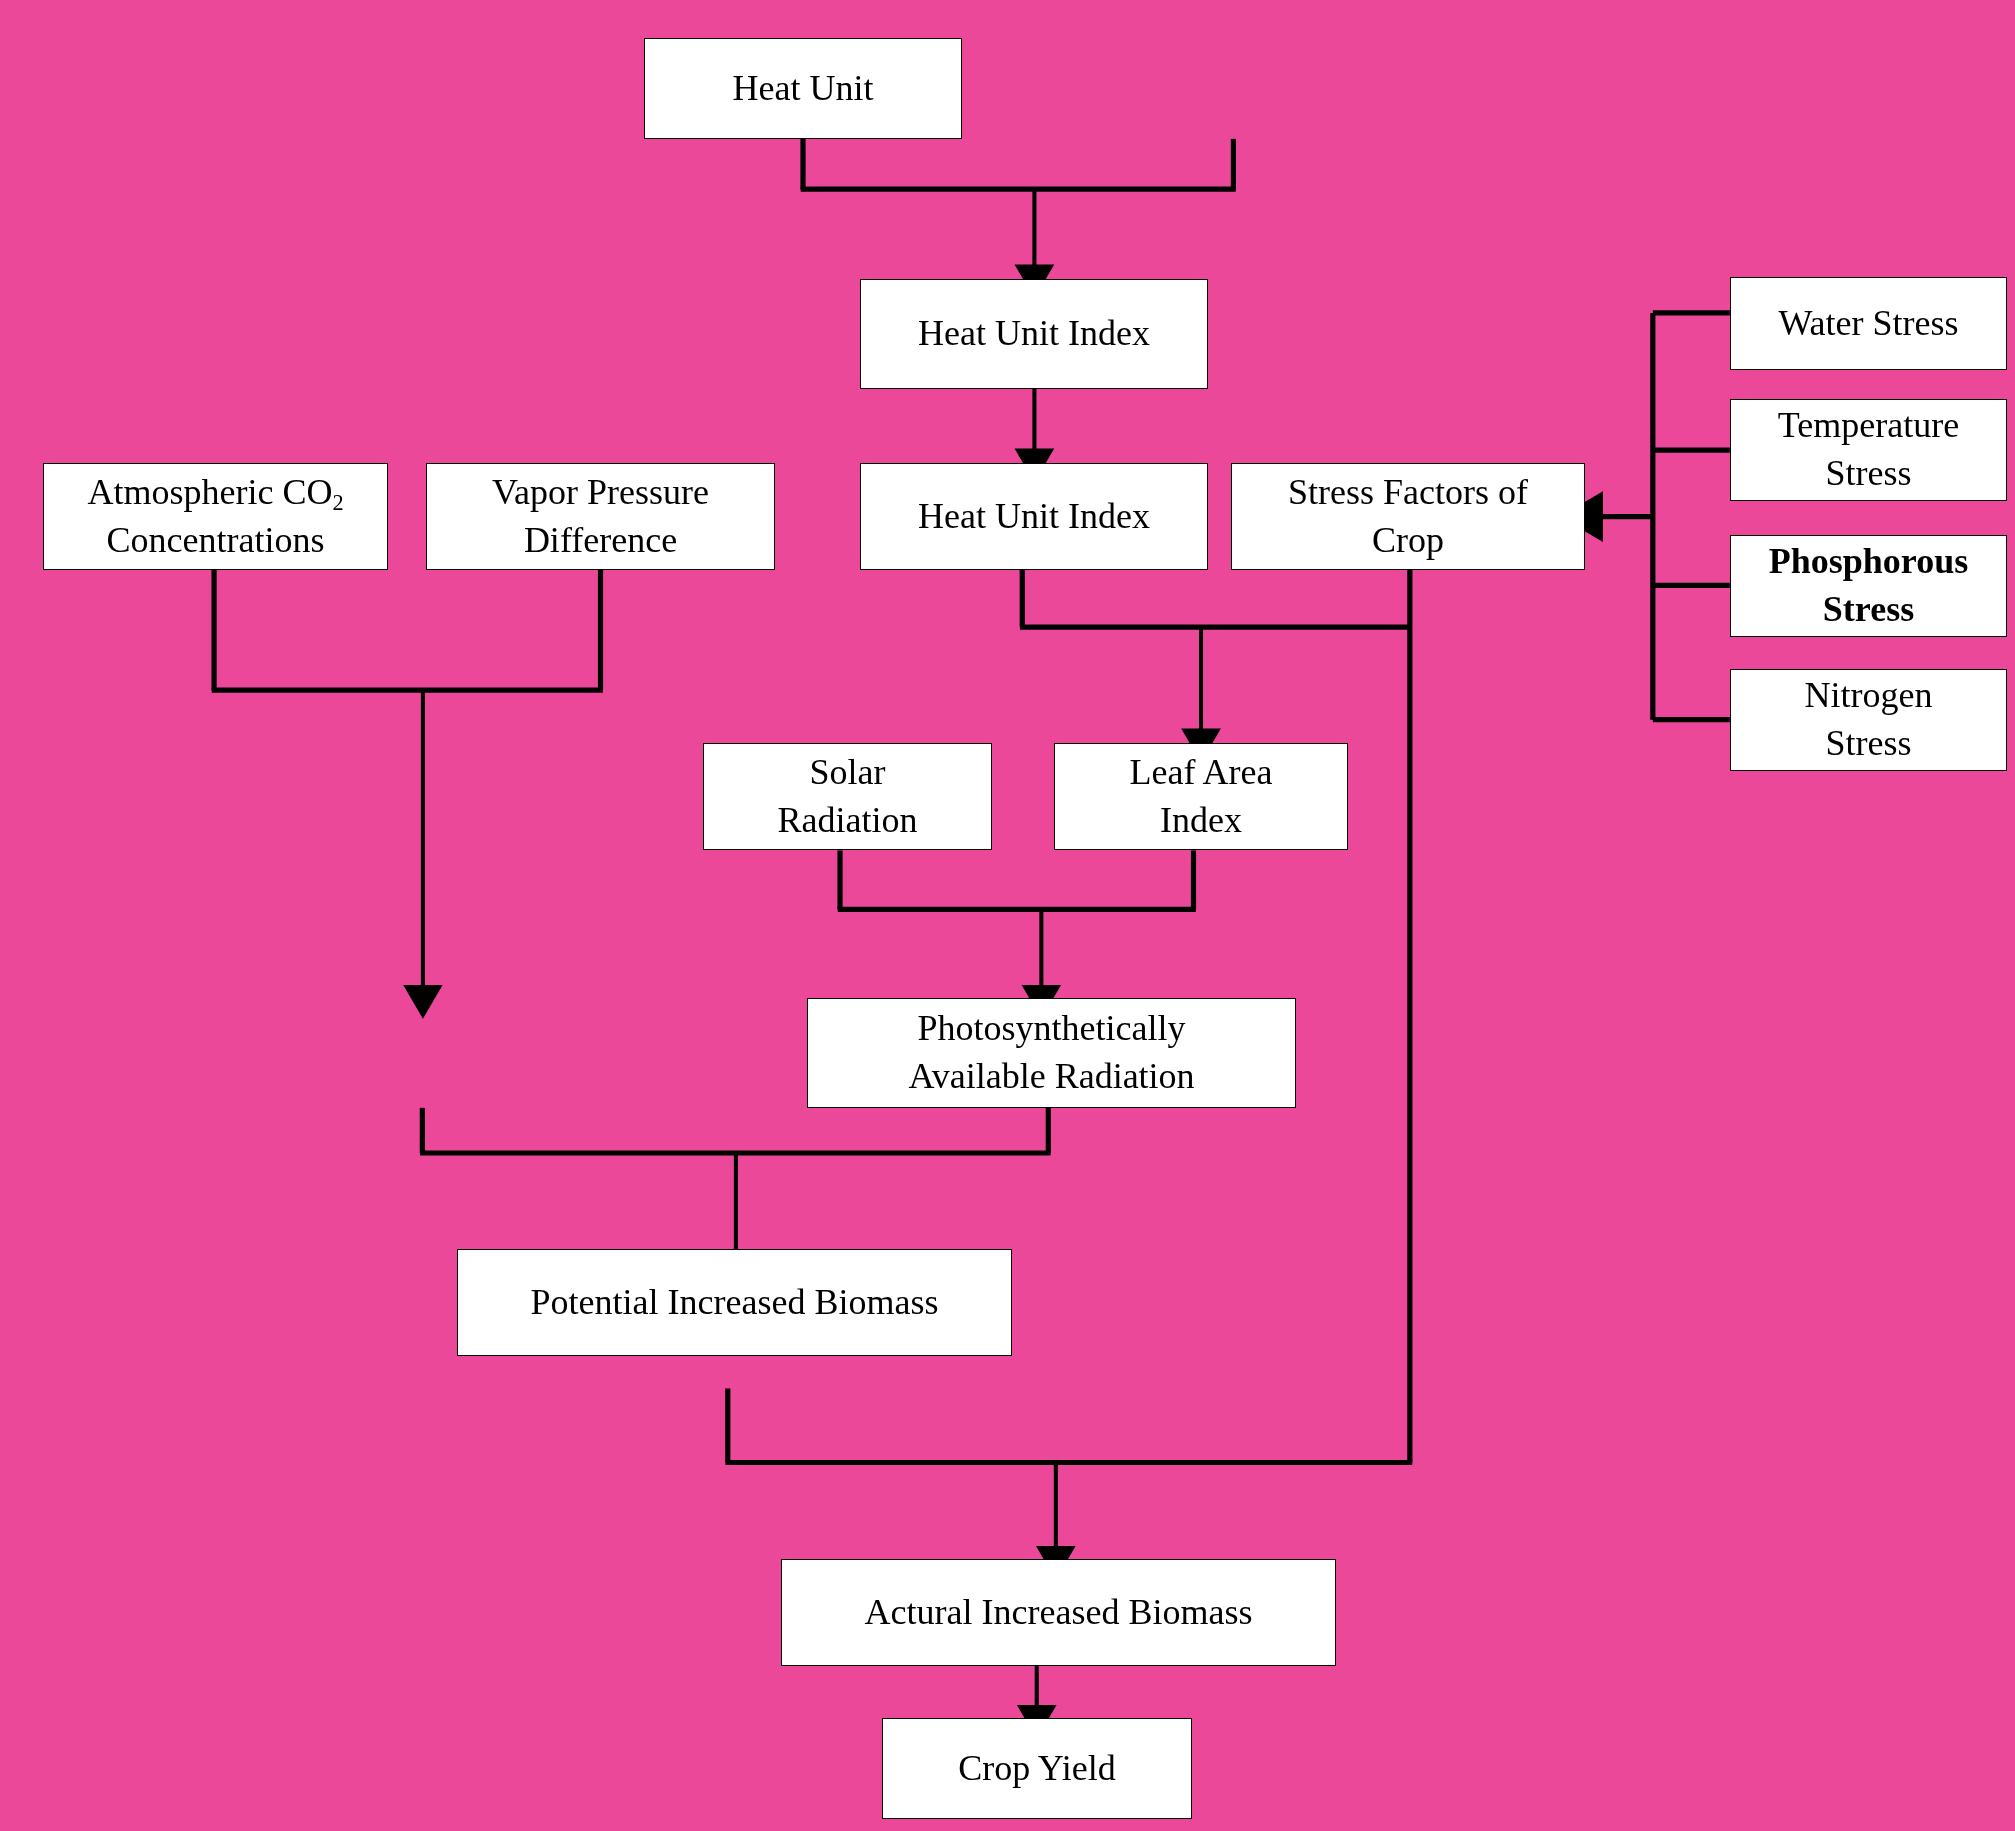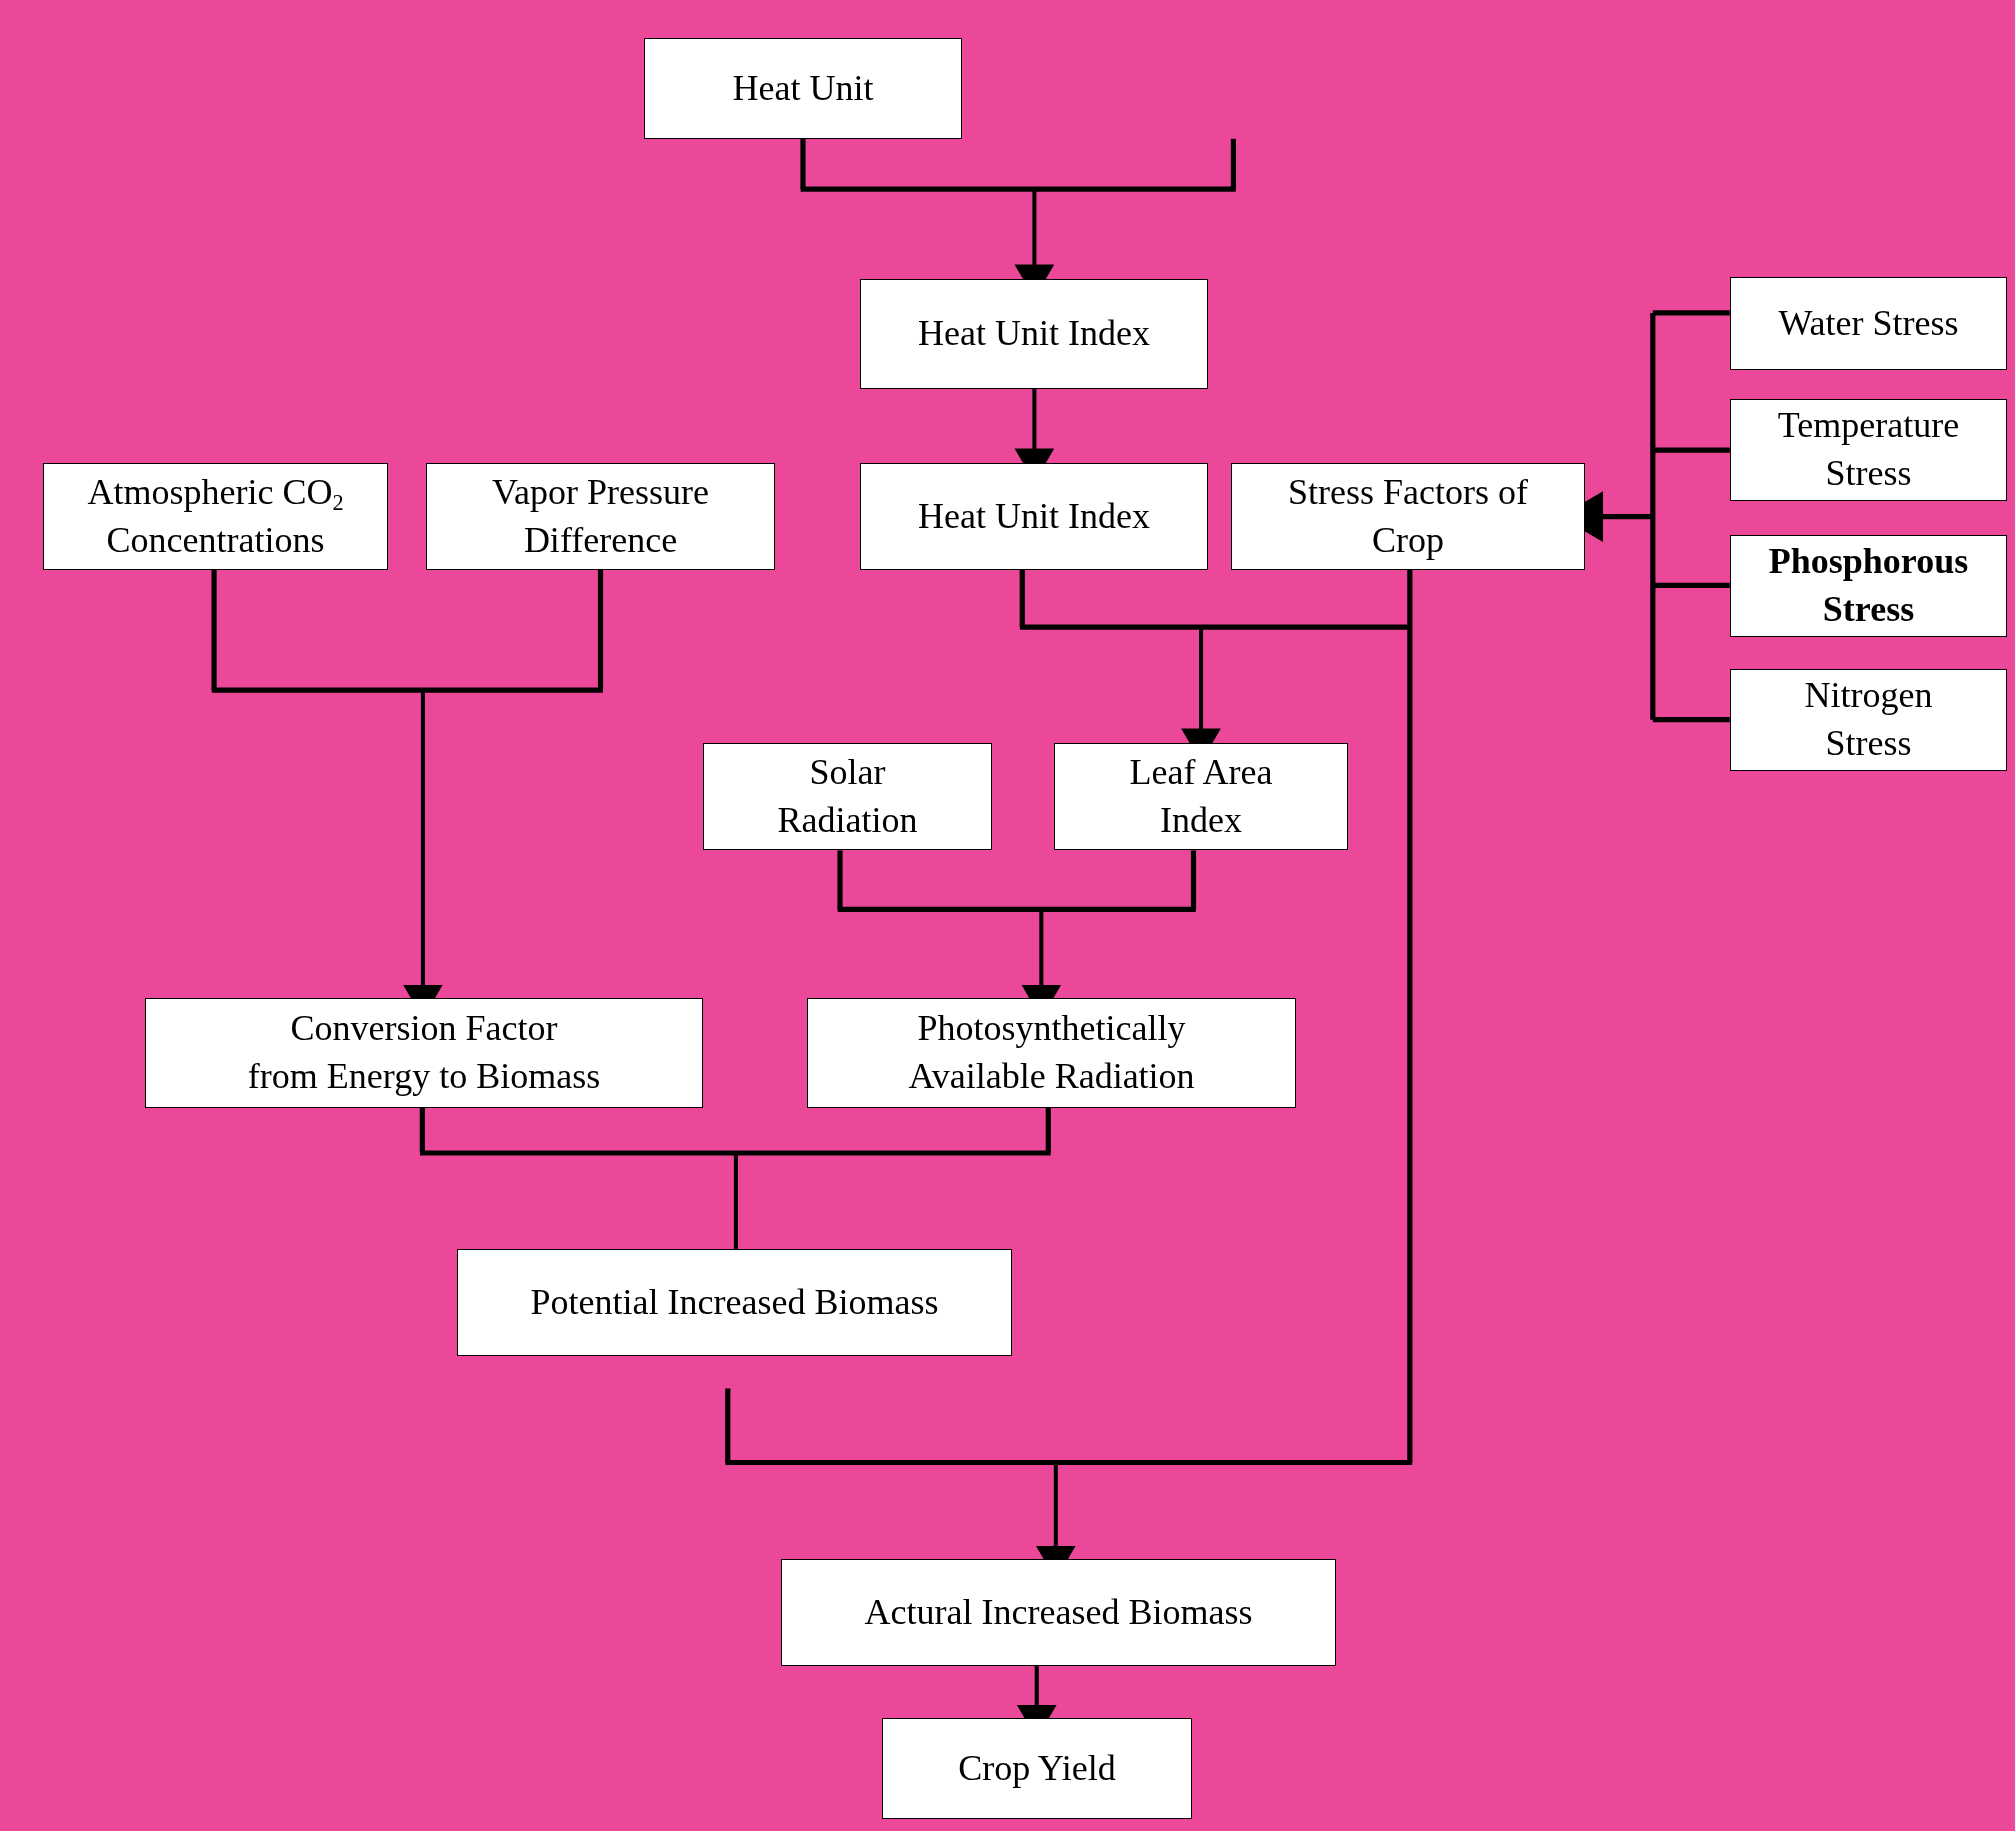--- a/index.html
+++ b/index.html
@@ -186,24 +186,20 @@
   <div class="node-box" style="left:703px; top:743px; width:289px; height:107px;">
     <span class="node-label">Solar
 Radiation</span>
   </div>
 
   <div class="node-box" style="left:1054px; top:743px; width:294px; height:107px;">
     <span class="node-label">Leaf Area
 Index</span>
   </div>
 
-  <div class="node-box" style="left:145px; top:998px; width:558px; height:110px;">
-    <span class="node-label">Conversion Factor
-from Energy to Biomass</span>
-  </div>
 
   <div class="node-box" style="left:807px; top:998px; width:489px; height:110px;">
     <span class="node-label">Photosynthetically
 Available Radiation</span>
   </div>
 
   <div class="node-box" style="left:457px; top:1249px; width:555px; height:107px;">
     <span class="node-label">Potential Increased Biomass</span>
   </div>
 

